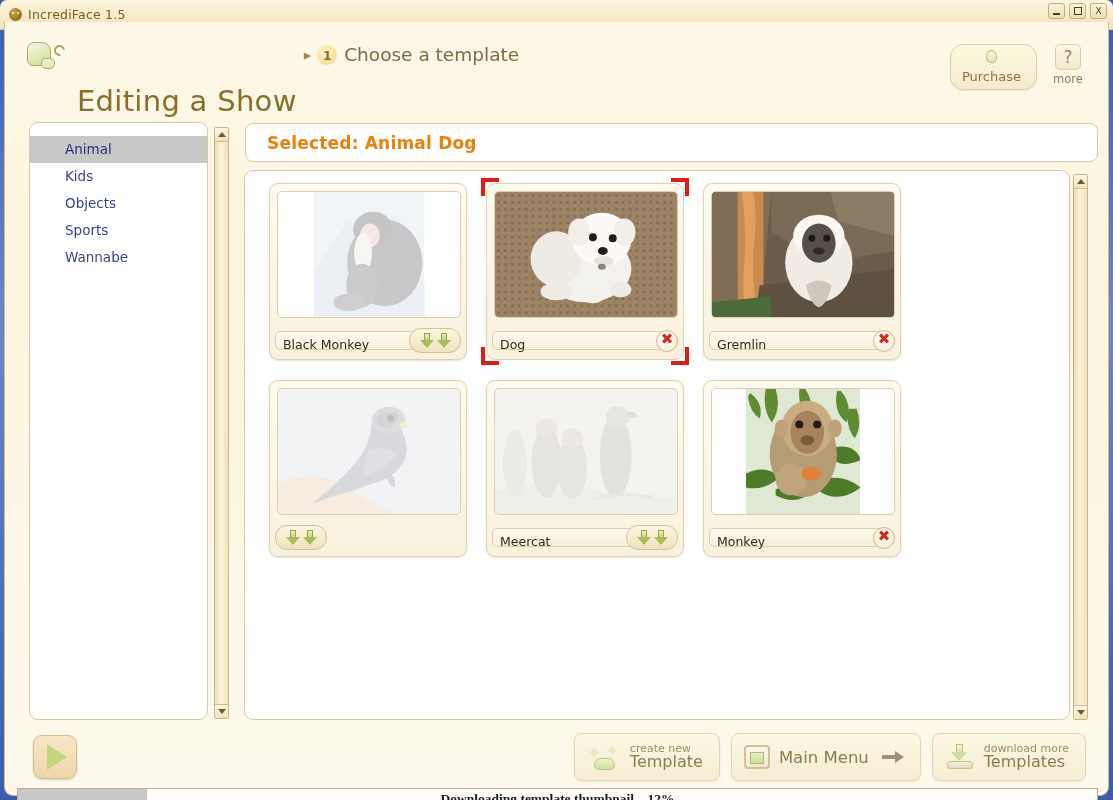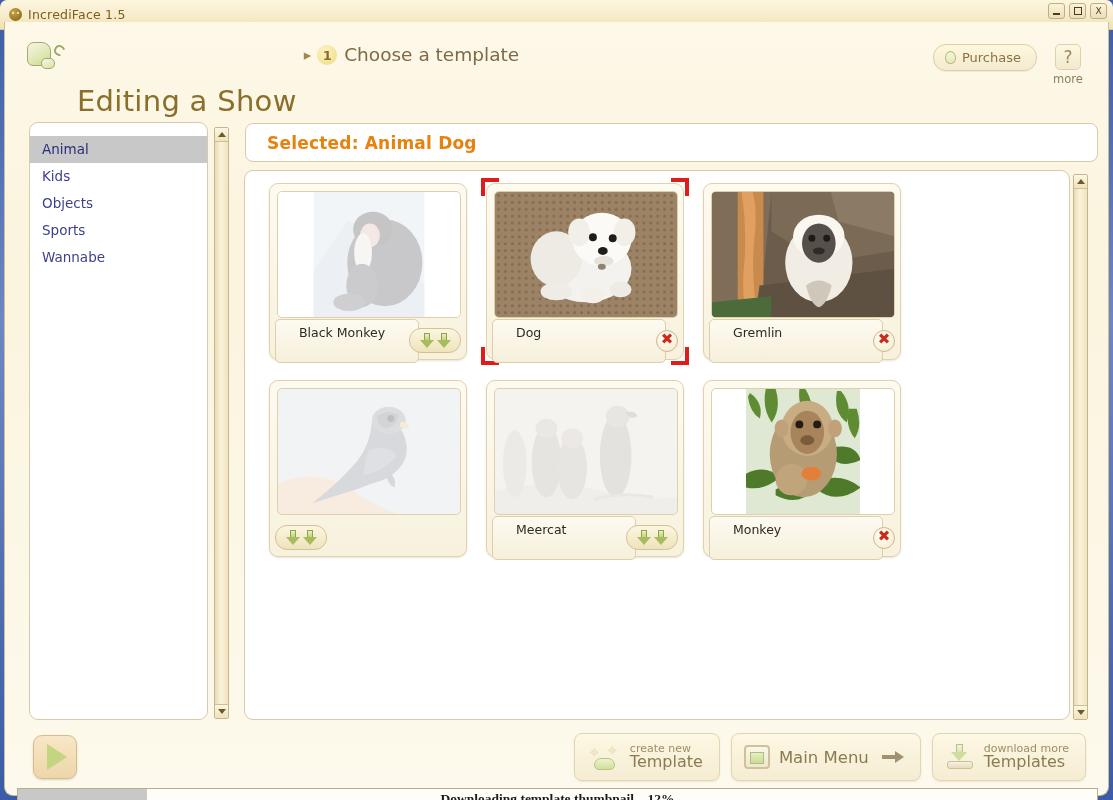--- a/index.html
+++ b/index.html
@@ -103,20 +103,21 @@
 
   
   .header-right { position: absolute; right: 0; top: 8px; display: flex; align-items: flex-start; gap: 14px; }
   .purchase-btn {
     display: flex; align-items: center; gap: 6px;
     padding: 5px 15px 5px 11px; border-radius: 13px;
     background: linear-gradient(180deg,#fdf8dd,#f4ead0);
     border: 1px solid #ded0a4;
     font-size: 13px; color: #8a7340; font-family: "DejaVu Sans", sans-serif;
     box-shadow: 0 1px 1px rgba(0,0,0,.06);
+    flex-direction: column;
   }
   .purchase-btn .coin {
     width: 11px; height: 13px; border: 1.5px solid #b9bb79; border-radius: 50% 50% 45% 45%;
     background: linear-gradient(180deg,#f4f6e0,#e2e9bb);
   }
   .help-wrap { text-align: center; width: 34px; }
   .help-btn {
     width: 26px; height: 26px; margin: 0 auto; border-radius: 5px;
     background: linear-gradient(180deg,#fdf8e2,#f2e9ce);
     border: 1px solid #ddd0ab;
@@ -125,21 +126,21 @@
   }
   .help-label { font-size: 11.5px; color: #8c7f5d; margin-top: 2px; font-family:"DejaVu Sans",sans-serif; }
 
   
   .sidebar {
     position: absolute; left: 24px; top: 100px; width: 179px; height: 598px;
     background: #ffffff; border: 1px solid #d6cbab; border-radius: 9px;
     padding-top: 13px; overflow: hidden;
   }
   .side-item {
-    height: 27px; line-height: 27px; padding-left: 12px;
+    height: 27px; line-height: 27px; padding-left: 35px;
     font-size: 13.5px; color: #3b3f8f; font-family: "DejaVu Sans", sans-serif;
   }
   .side-item.selected { background: #c8c8c8; color: #2a2e7a; }
 
   
   .vscroll {
     position: absolute; width: 15px;
     background: linear-gradient(90deg,#e9dcb6,#fbf3d9 45%, #f0e4c0);
     border: 1px solid #c6b68e; border-radius: 2px;
     display: flex; flex-direction: column; justify-content: space-between;
@@ -191,24 +192,24 @@
   }
   .thumb { width: 100%; height: 100%; display: block; }
   .thumb.faded { opacity: .28; }
   .thumb.portrait { width: 63%; height: 100%; }
 
   .card-foot {
     position: absolute; left: 5px; bottom: 5px; right: 5px; height: 27px;
     display: flex; align-items: center;
   }
   .name-plate {
-    flex: 1; height: 44px; line-height: 25px;
+    flex: 1; height: 19px; line-height: 25px;
     background: linear-gradient(180deg,#fdfaf1,#f6efdb);
     border: 1px solid #ddcfa9; border-radius: 5px;
-    padding-left: 23px; font-size: 12.5px; color: #2d2a22;
+    padding-left: 7px; font-size: 12.5px; color: #2d2a22;
     font-family: "DejaVu Sans", sans-serif;
     margin-right: -10px;
   }
   .dl-btn {
     width: 52px; height: 25px; border-radius: 12px;
     background: linear-gradient(180deg,#fcf6e0,#efe3bd);
     border: 1px solid #d3c294;
     display: flex; align-items: center; justify-content: center; gap: 3px;
     z-index: 2;
   }

